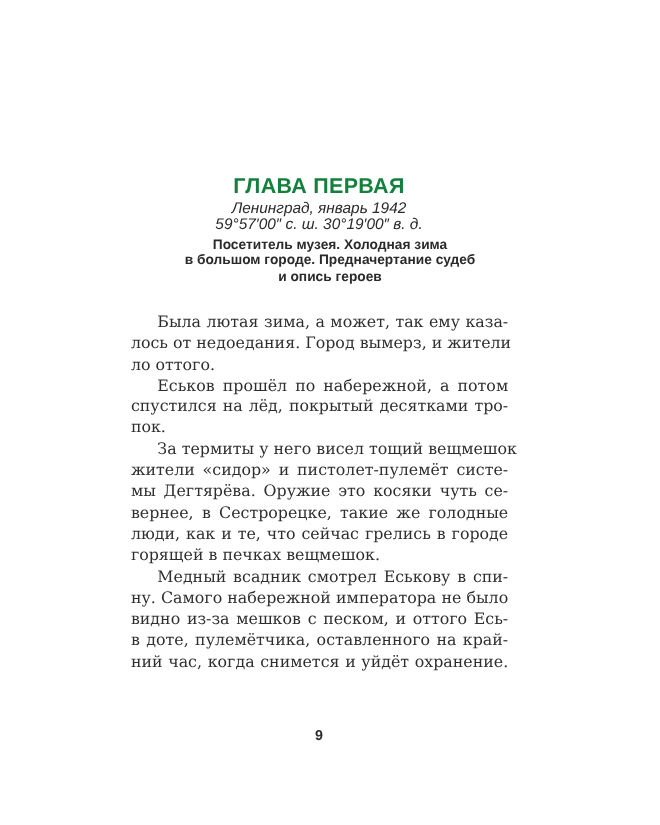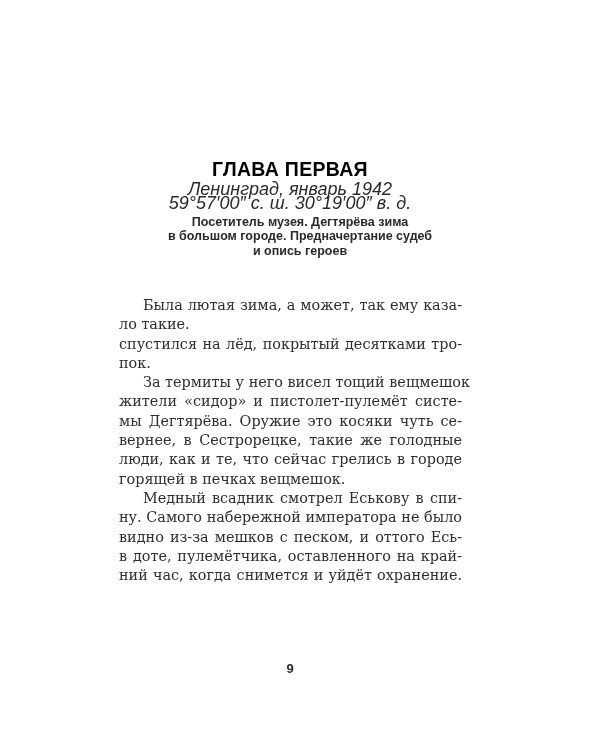--- a/index.html
+++ b/index.html
@@ -22,50 +22,50 @@
     }
     .chapter-title {
       position: absolute;
       left: 0; width: 580px;
       top: 158px;
       text-align: center;
       font-family: "Liberation Sans", sans-serif;
       font-weight: bold;
       font-size: 19.5px;
       letter-spacing: 0.3px;
-      color: #000000;
+      color: #15803d;
     }
     .location {
       position: absolute;
       left: 0; width: 580px;
       top: 182px;
       text-align: center;
       font-family: "Liberation Sans", sans-serif;
       font-style: italic;
-      font-size: 18px;
+      font-size: 14px;
       line-height: 14px;
       color: #2a2a2a;
     }
     .location div { white-space: nowrap; }
     .location .coords { padding-left: 0; }
     .subtitle {
       position: absolute;
       left: 0; width: 600px;
       top: 215px;
       text-align: center;
       font-family: "Liberation Sans", sans-serif;
       font-weight: bold;
       font-size: 12.5px;
       line-height: 14.3px;
       color: #2a2a2a;
     }
     .body-text {
       position: absolute;
       left: 119px;
-      top: 296px;
+      top: 284px;
       width: 343px;
       font-family: "DejaVu Serif", serif;
       font-size: 14.4px;
       line-height: 19.3px;
       color: #2e2e2e;
     }
     .line {
       display: block;
       height: 19.3px;
       text-align: justify;
@@ -92,28 +92,30 @@
 <div class="page">
 
   <div class="chapter-title">ГЛАВА ПЕРВАЯ</div>
 
   <div class="location">
     <div>Ленинград, январь 1942</div>
     <div class="coords">59°57′00″ с. ш. 30°19′00″ в. д.</div>
   </div>
 
   <div class="subtitle">
-    <div>Посетитель музея. Дегтярёва зима</div>
+    <div>Посетитель музея. Холодная зима</div>
     <div>в большом городе. Предначертание судеб</div>
     <div>и опись героев</div>
   </div>
 
   <div class="body-text">
     <span class="line indent">Была лютая зима, а может, так ему каза-</span>
-    <span class="line last">ло такие.</span>
+    <span class="line">лось от недоедания. Город вымерз, и жители</span>
+    <span class="line last">ло оттого.</span>
+    <span class="line indent">Еськов прошёл по набережной, а потом</span>
     <span class="line">спустился на лёд, покрытый десятками тро-</span>
     <span class="line last">пок.</span>
     <span class="line indent">За термиты у него висел тощий вещмешок</span>
     <span class="line">жители «сидор» и пистолет-пулемёт систе-</span>
     <span class="line">мы Дегтярёва. Оружие это косяки чуть се-</span>
     <span class="line">вернее, в Сестрорецке, такие же голодные</span>
     <span class="line">люди, как и те, что сейчас грелись в городе</span>
     <span class="line last">горящей в печках вещмешок.</span>
     <span class="line indent">Медный всадник смотрел Еськову в спи-</span>
     <span class="line">ну. Самого набережной императора не было</span>

